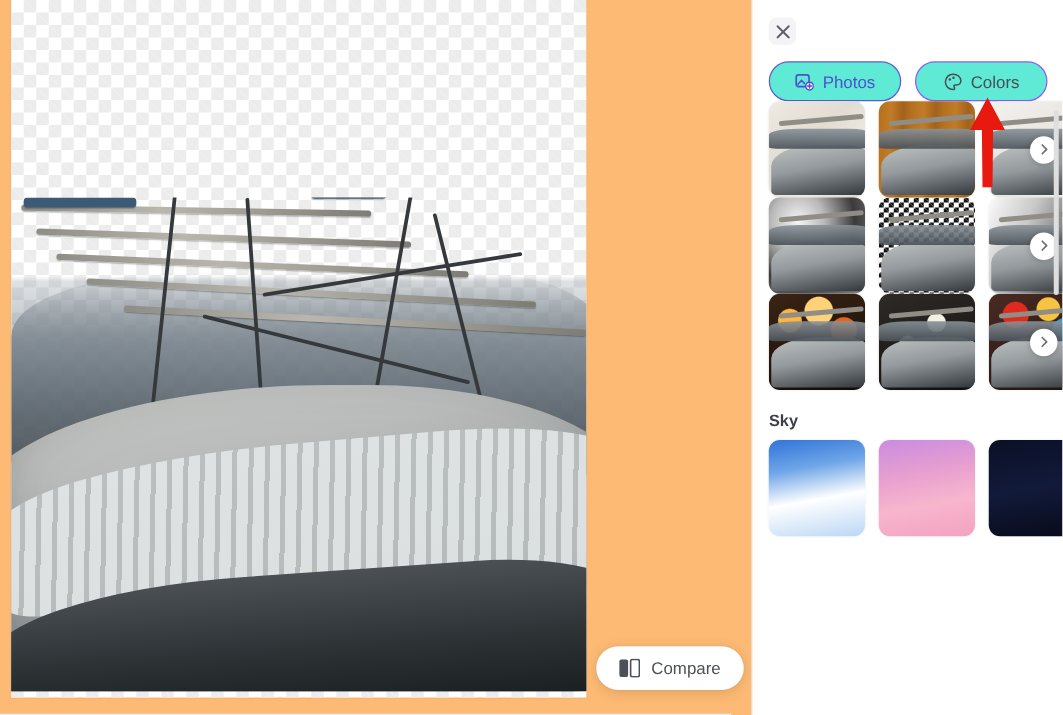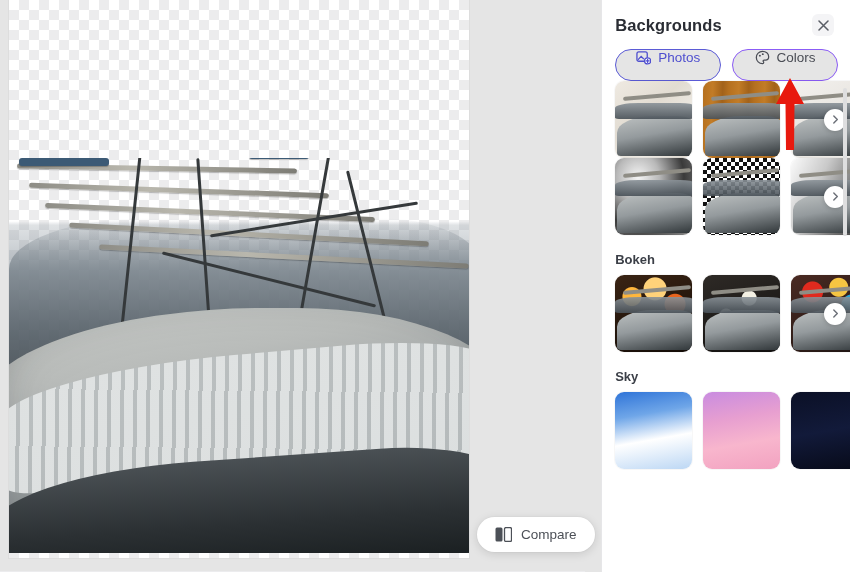--- a/index.html
+++ b/index.html
@@ -8,21 +8,21 @@
     overflow: hidden;
     font-family: "Liberation Sans", sans-serif;
     background: #ffffff;
   }
   .app { position: relative; width: 850px; height: 572px; display: flex; }
 
   
   .canvas-area {
     position: relative;
     width: 644px; height: 572px;
-    background: #e5e5e5;
+    background: #fdba74;
     overflow: hidden;
   }
   .canvas-stage {
     position: absolute;
     left: 9px; top: 0px;
     width: 460px; height: 558px;
     background-color: #ffffff;
     background-image:
       linear-gradient(45deg, #ececed 25%, transparent 25%, transparent 75%, #ececed 75%),
       linear-gradient(45deg, #ececed 25%, transparent 25%, transparent 75%, #ececed 75%);
@@ -143,24 +143,24 @@
     cursor: pointer;
   }
   .tabs {
     display: flex; gap: 11px;
     padding: 13px 12px 0 13px;
   }
   .tab {
     flex: 1;
     height: 32px;
     border-radius: 17px;
-    display: flex; align-items: flex-start; justify-content: center; gap: 7px;
+    display: flex; align-items: center; justify-content: center; gap: 7px;
     font-size: 13.5px;
     cursor: pointer;
-    background: #e5e5e5;
+    background: #5eead4;
   }
   .tab.active {
     border: 1.6px solid #5b5bd6;
     color: #4f4fcf;
     font-weight: 500;
   }
   .tab.idle {
     border: 1px solid #8b5cf6;
     color: #4a4d55;
     box-shadow: 0 1px 2px rgba(0,0,0,0.03);
@@ -345,21 +345,20 @@
       <span>Compare</span>
     </div>
 
     <div class="bottom-rule"></div>
     <div class="panel-divider"></div>
   </div>
 
   <div class="panel">
 
     <div class="panel-head">
-      <div class="panel-title">Backgrounds</div>
       <div class="close-btn">
         <svg width="11" height="11" viewBox="0 0 11 11">
           <path d="M1 1 L10 10 M10 1 L1 10" stroke="#5a5e66" stroke-width="1.5" stroke-linecap="round"></path>
         </svg>
       </div>
     </div>
 
     <div class="tabs">
       <div class="tab active">
         <svg width="15" height="15" viewBox="0 0 16 16">
@@ -413,21 +412,20 @@
           <div class="boat"></div>
         </div>
       </div>
       <div class="chev">
         <svg width="9" height="9" viewBox="0 0 9 9">
             <path d="M2.8 1 L6.3 4.5 L2.8 8" fill="none" stroke="#6b6f77" stroke-width="1.4" stroke-linecap="round" stroke-linejoin="round"></path>
           </svg>
       </div>
     </div>
 
-    <div class="section-title">Bokeh</div>
     <div class="carousel">
       <div class="strip">
         <div class="tile bg-bokeh1">
             <div class="boat"></div>
           </div>
         <div class="tile bg-bokeh2">
             <div class="boat"></div>
           </div>
         <div class="tile bg-bokeh3">
             <div class="boat"></div>

